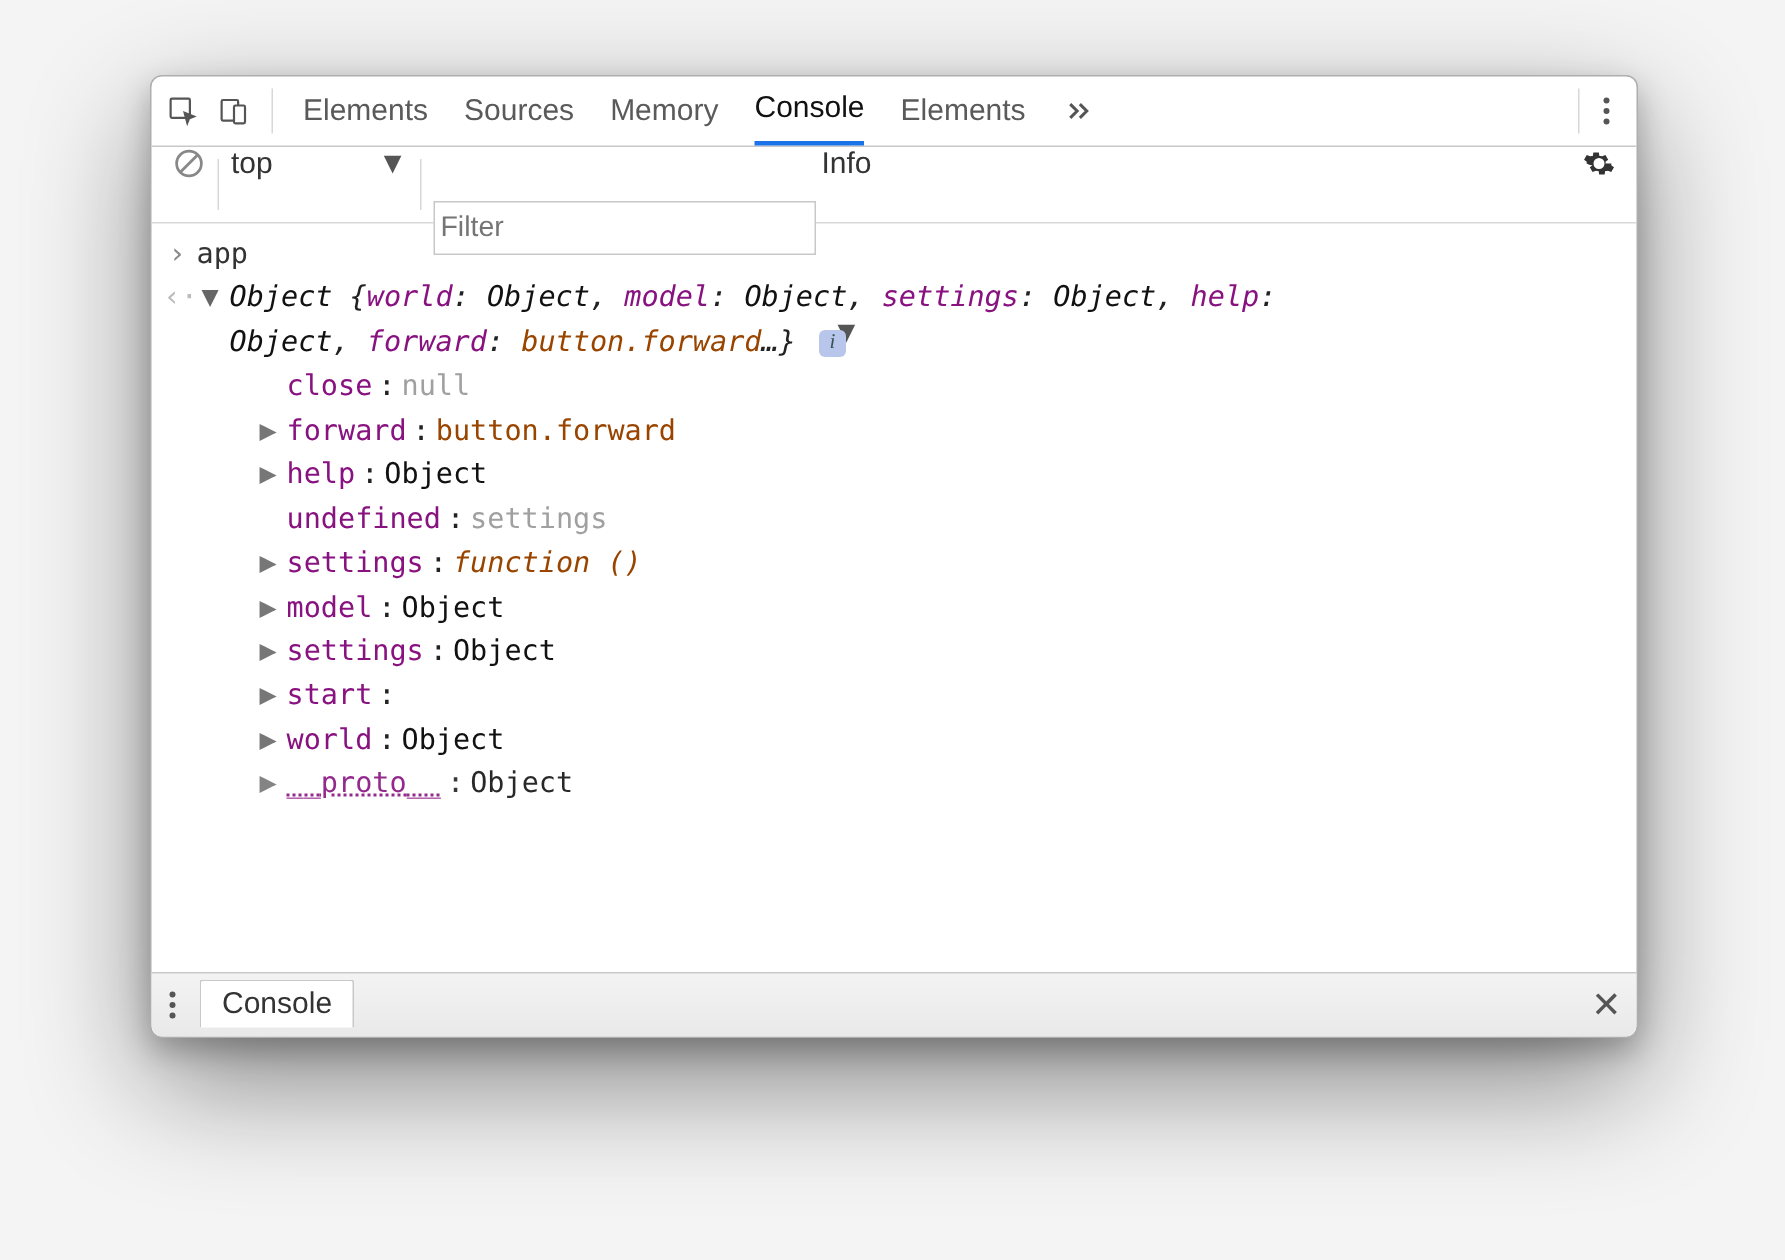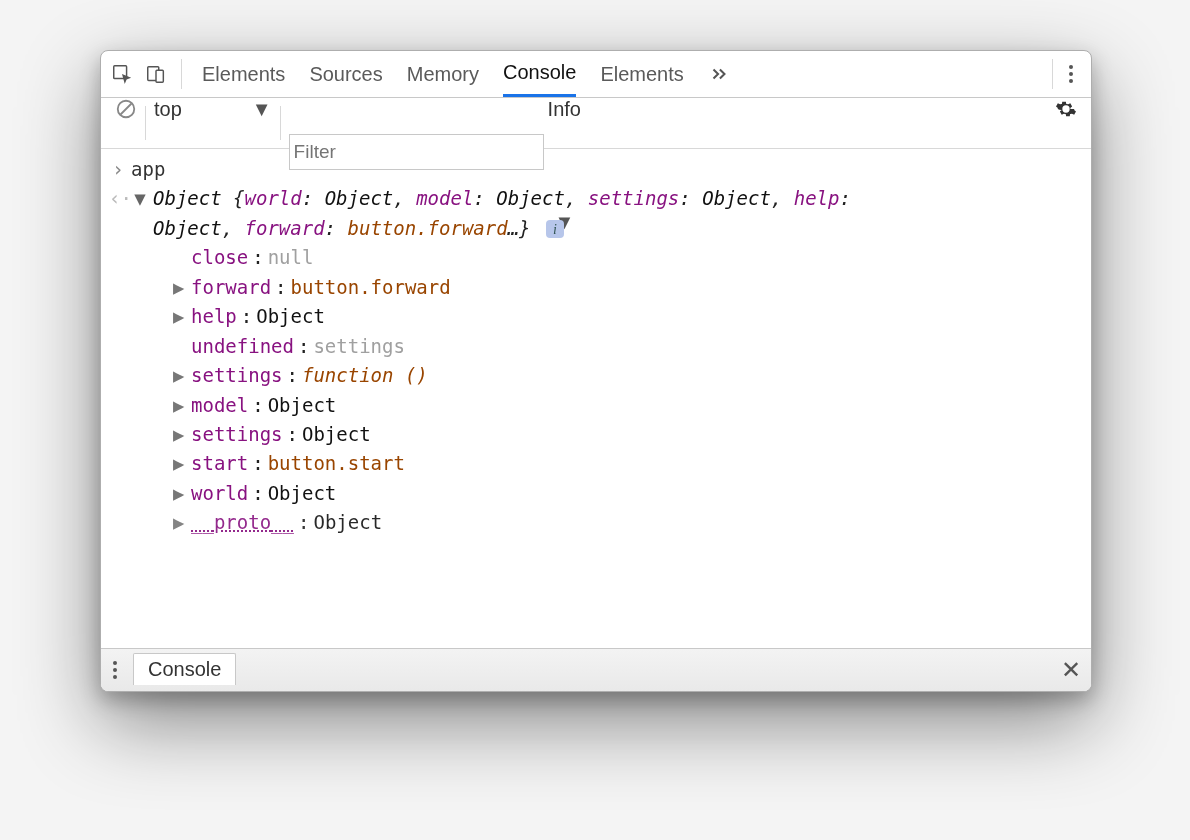--- a/index.html
+++ b/index.html
@@ -218,21 +218,20 @@
       <div class="tree-row">
             <span class="exp">▶</span>
             <span class="pk">settings</span>
             <span>: </span>
             <span class="pv">Object</span>
           </div>
       <div class="tree-row">
             <span class="exp">▶</span>
             <span class="pk">start</span>
             <span>: </span>
-            <span class="pv-elem">button.start</span>
           </div>
       <div class="tree-row">
             <span class="exp">▶</span>
             <span class="pk">world</span>
             <span>: </span>
             <span class="pv">Object</span>
           </div>
       <div class="tree-row" style="opacity:.9;">
             <span class="exp">▶</span>
             <span class="pk" style="text-decoration:underline dotted;">__<span>proto</span>__</span>

